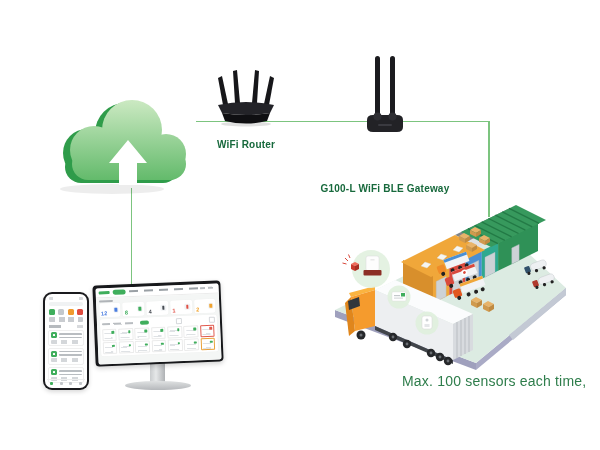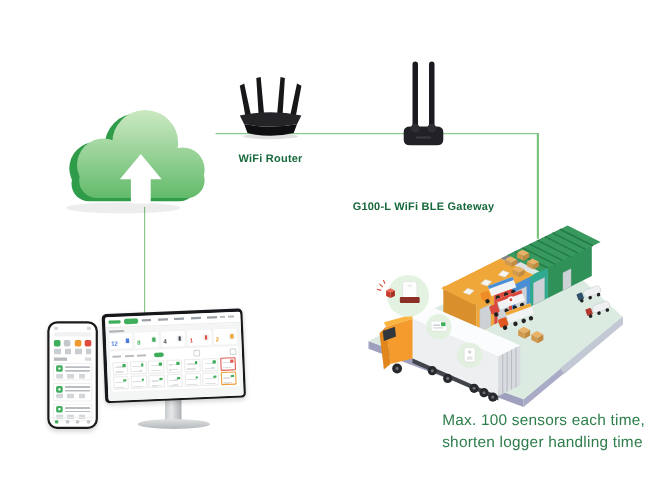--- a/index.html
+++ b/index.html
@@ -438,14 +438,13 @@
       <circle cx="92" cy="112" r="11.5" fill="#dff0dd" opacity="0.9"></circle>
       <rect x="87" y="105" width="10" height="13" rx="2" fill="#ffffff" stroke="#d5d5d5" stroke-width="0.5"></rect>
       <circle cx="92" cy="109" r="1.5" fill="#cfd3d6"></circle>
       <rect x="89.5" y="113" width="5" height="3" fill="#e4e6e8"></rect>
     </g>
   </g>
 </svg>
 
 <div class="caption">
   <div>Max. 100 sensors each time,</div>
-  <div>shorten logger handling time</div>
 </div>
 
 </body></html>

